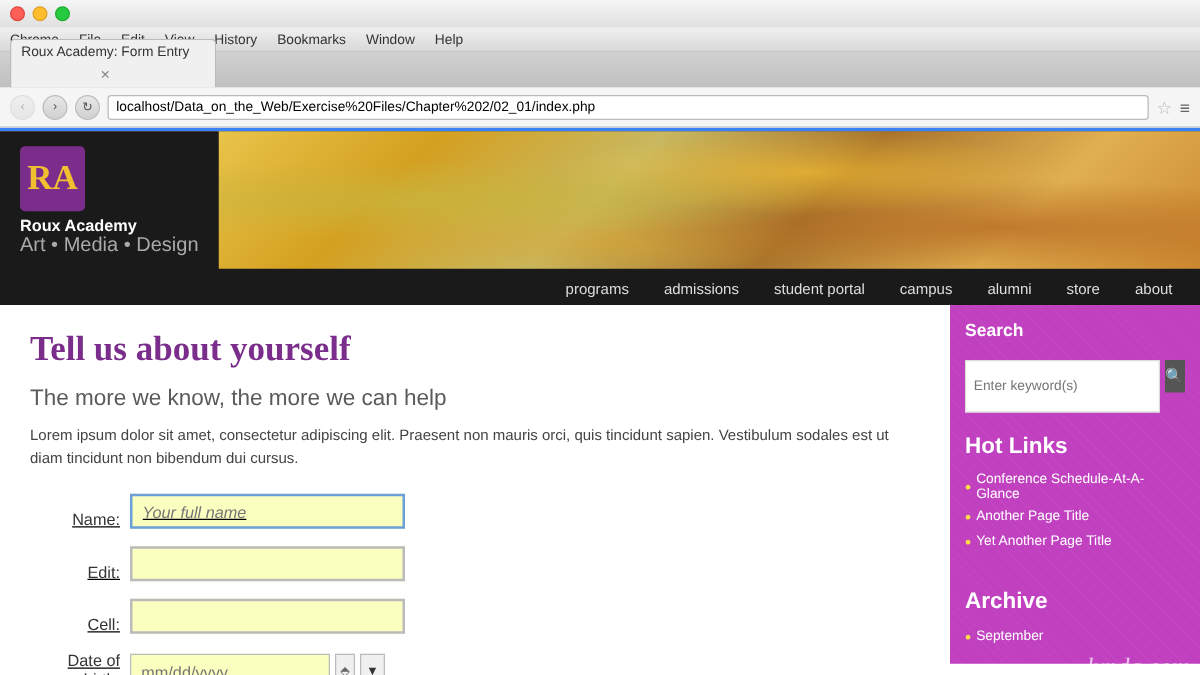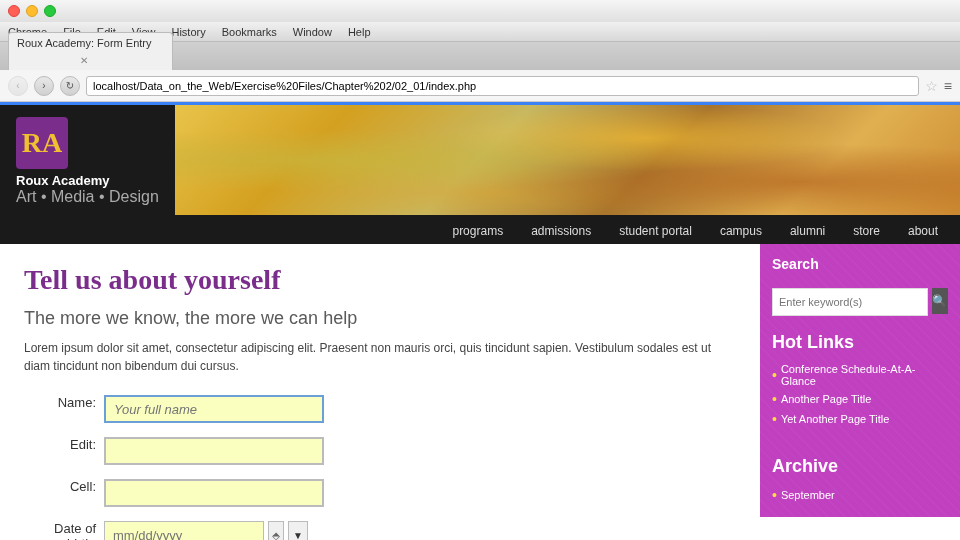--- a/index.html
+++ b/index.html
@@ -196,22 +196,23 @@
     .body-text {
       font-size: 12px;
       color: #444;
       line-height: 1.5;
       margin-bottom: 20px;
     }
 
     
     .form-row {
       display: flex;
-      align-items: flex-start;
+      align-items: flex-end;
       margin-bottom: 14px;
+      text-decoration: underline;
     }
     .form-label {
       width: 80px;
       text-align: right;
       font-size: 13px;
       color: #333;
       padding-right: 8px;
     }
     .form-input {
       width: 220px;
@@ -287,21 +288,21 @@
       font-weight: bold;
       margin-bottom: 16px;
     }
     .search-box {
       display: flex;
       gap: 4px;
       margin-bottom: 16px;
     }
     .search-input {
       flex: 1;
-      height: 28px;
+      height: 42px;
       border: 1px solid #ddd;
       padding: 0 6px;
       font-size: 11px;
       color: #999;
       background: white;
     }
     .search-btn {
       width: 26px;
       height: 26px;
       background: #555;

